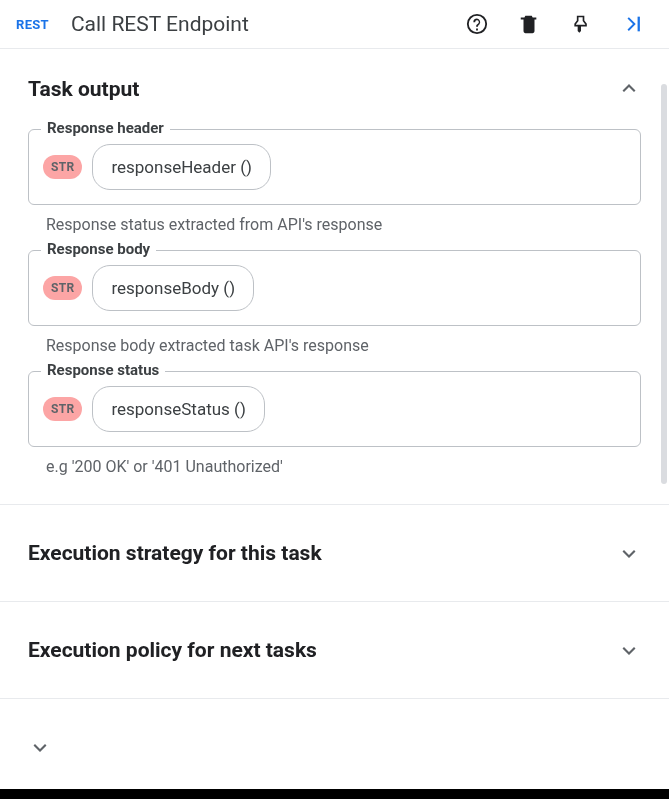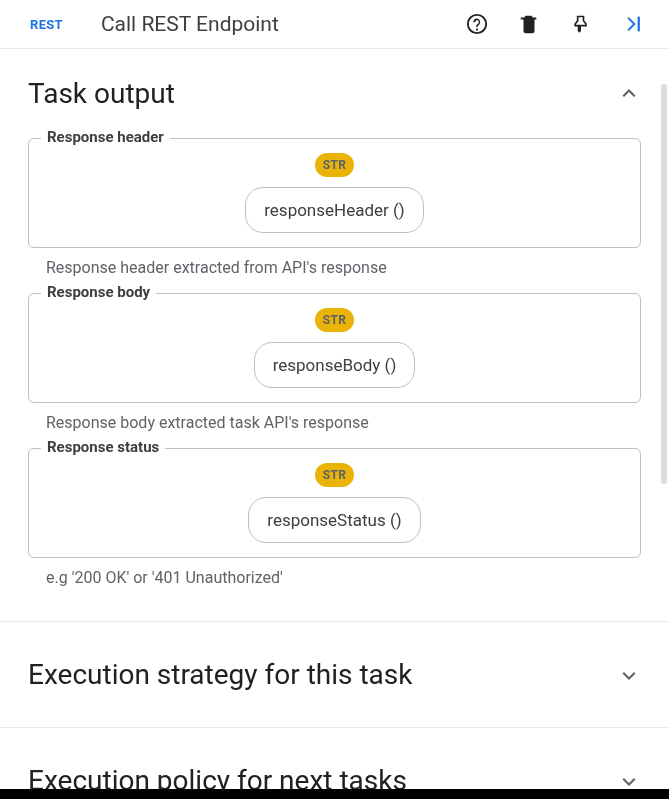--- a/index.html
+++ b/index.html
@@ -8,22 +8,22 @@
     background: #fff;
     color: #202124;
     width: 669px;
     height: 799px;
     overflow: hidden;
     position: relative;
   }
   .header {
     display: flex;
     align-items: center;
-    padding: 12px 24px 12px 30px;
-    gap: 28px;
+    padding: 12px 24px 12px 16px;
+    gap: 12px;
   }
   .rest-badge {
     font-weight: 700;
     font-size: 13px;
     color: #1a73e8;
     letter-spacing: 0.3px;
   }
   .title {
     font-size: 21px;
     color: #3c4043;
@@ -55,54 +55,53 @@
   .section-collapsed {
     padding: 36px 28px;
   }
   .section-hdr {
     display: flex;
     align-items: center;
     justify-content: space-between;
     cursor: pointer;
   }
   .section-title {
-    font-size: 28px;
-    font-weight: 400;
+    font-size: 21px;
+    font-weight: 700;
     color: #202124;
     text-align: right;
   }
   .chev {
     width: 24px;
     height: 24px;
     color: #5f6368;
   }
   .fields { margin-top: 28px; }
   .field-wrap { margin-bottom: 16px; }
   .field-box {
     border: 1px solid #bdc1c6;
     border-radius: 6px;
     position: relative;
     padding: 14px 14px;
     display: flex;
     align-items: center;
     gap: 10px;
-    flex-direction: column;
   }
   .field-legend {
     position: absolute;
     top: -11px;
     left: 12px;
     background: #fff;
     padding: 0 6px;
     font-size: 15px;
     font-weight: 700;
     color: #3c4043;
   }
   .str-badge {
-    background: #eab308;
+    background: #fca5a5;
     color: #5f6368;
     font-size: 12px;
     font-weight: 700;
     border-radius: 12px;
     padding: 5px 8px;
     letter-spacing: 0.3px;
   }
   .chip {
     border: 1px solid #bdc1c6;
     border-radius: 18px;
@@ -181,33 +180,33 @@
       </span>
     </div>
     <div class="fields">
 
       <div class="field-wrap">
         <div class="field-box">
           <span class="field-legend">Response header</span>
           <span class="str-badge">STR</span>
           <span class="chip">responseHeader ()</span>
         </div>
-        <div class="hint">Response header extracted from API's response</div>
+        <div class="hint">Response status extracted from API's response</div>
       </div>
 
       <div class="field-wrap">
         <div class="field-box">
           <span class="field-legend">Response body</span>
           <span class="str-badge">STR</span>
           <span class="chip">responseBody ()</span>
         </div>
         <div class="hint">Response body extracted task API's response</div>
       </div>
 
-      <div class="field-wrap" style="margin-bottom:6px">
+      <div class="field-wrap" style="margin-bottom:0">
         <div class="field-box">
           <span class="field-legend">Response status</span>
           <span class="str-badge">STR</span>
           <span class="chip">responseStatus ()</span>
         </div>
         <div class="hint">e.g '200 OK' or '401 Unauthorized'</div>
       </div>
 
     </div>
   </div>

